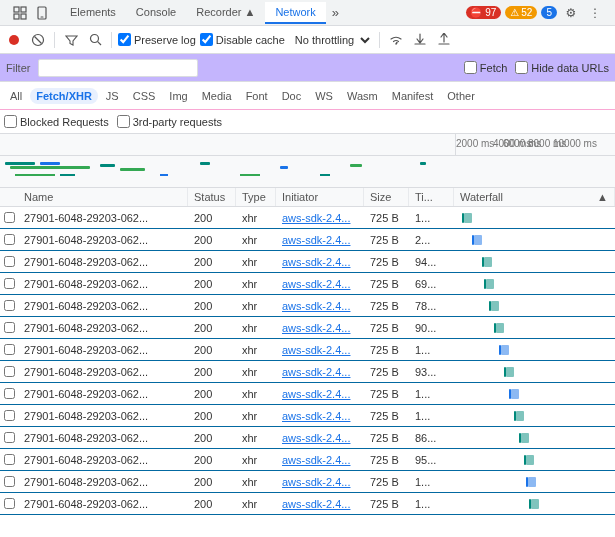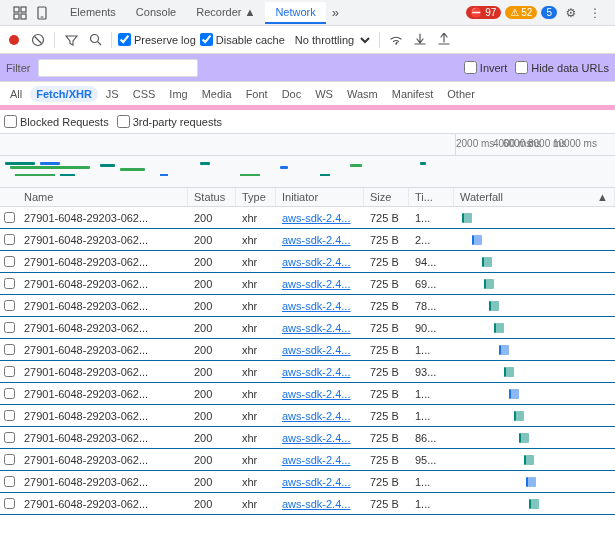--- a/index.html
+++ b/index.html
@@ -150,21 +150,21 @@
       font-size: 11px;
       color: #555;
     }
 
     
     .type-bar {
       display: flex;
       align-items: center;
       height: 28px;
       padding: 0 4px;
-      border-bottom: 5px solid #f9a8d4;
+      border-bottom: 1px solid #f9a8d4;
       background: #fff;
       gap: 2px;
     }
     .type-btn {
       padding: 2px 6px;
       font-size: 11px;
       cursor: pointer;
       border: none;
       background: none;
       border-radius: 10px;
@@ -387,21 +387,21 @@
     </svg>
   </button>
 </div>
 
 <div class="filter-bar">
   <span class="filter-label">Filter</span>
   <input type="text" style="width: 160px; font-size: 11px; border: 1px solid rgb(218, 220, 224); border-radius: 2px; padding: 2px 4px;" placeholder="">
   <div class="filter-right">
     <label class="checkbox-label">
       <input type="checkbox" style="">
-      <span>Invert</span>
+      <span>Fetch</span>
     </label>
     <label class="checkbox-label">
       <input type="checkbox" style="">
       <span>Hide data URLs</span>
     </label>
   </div>
 </div>
 
 <div class="type-bar">
   <button class="type-btn">All</button>

